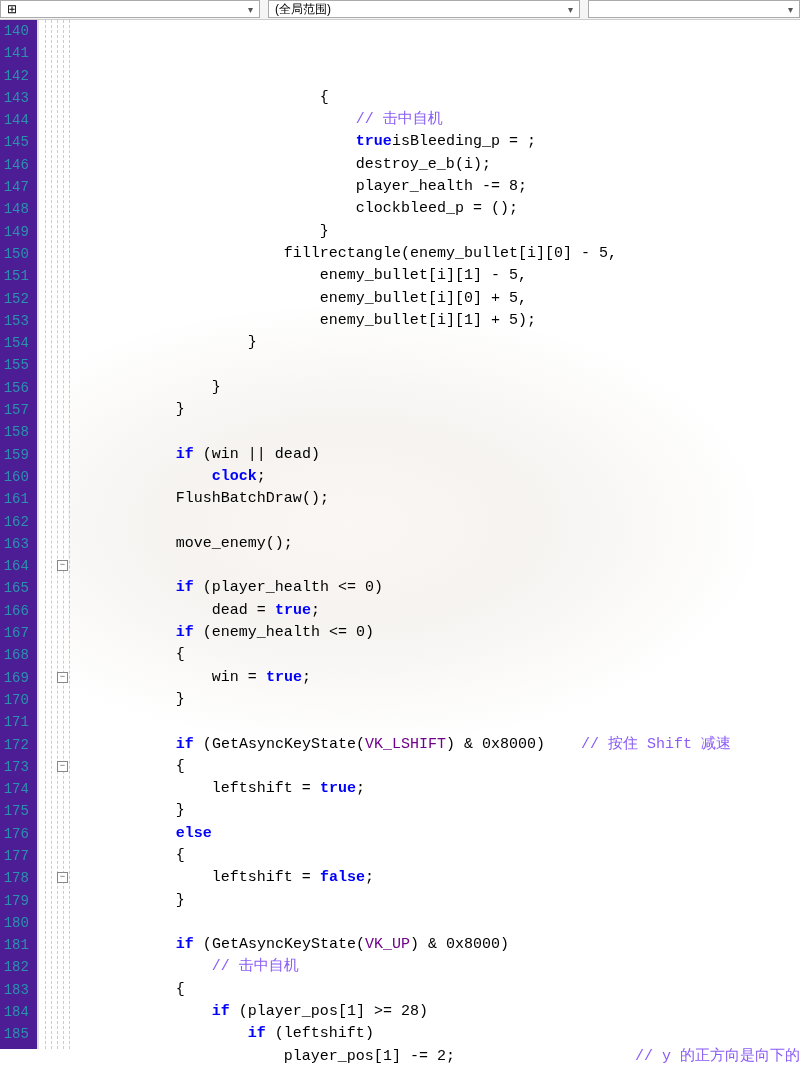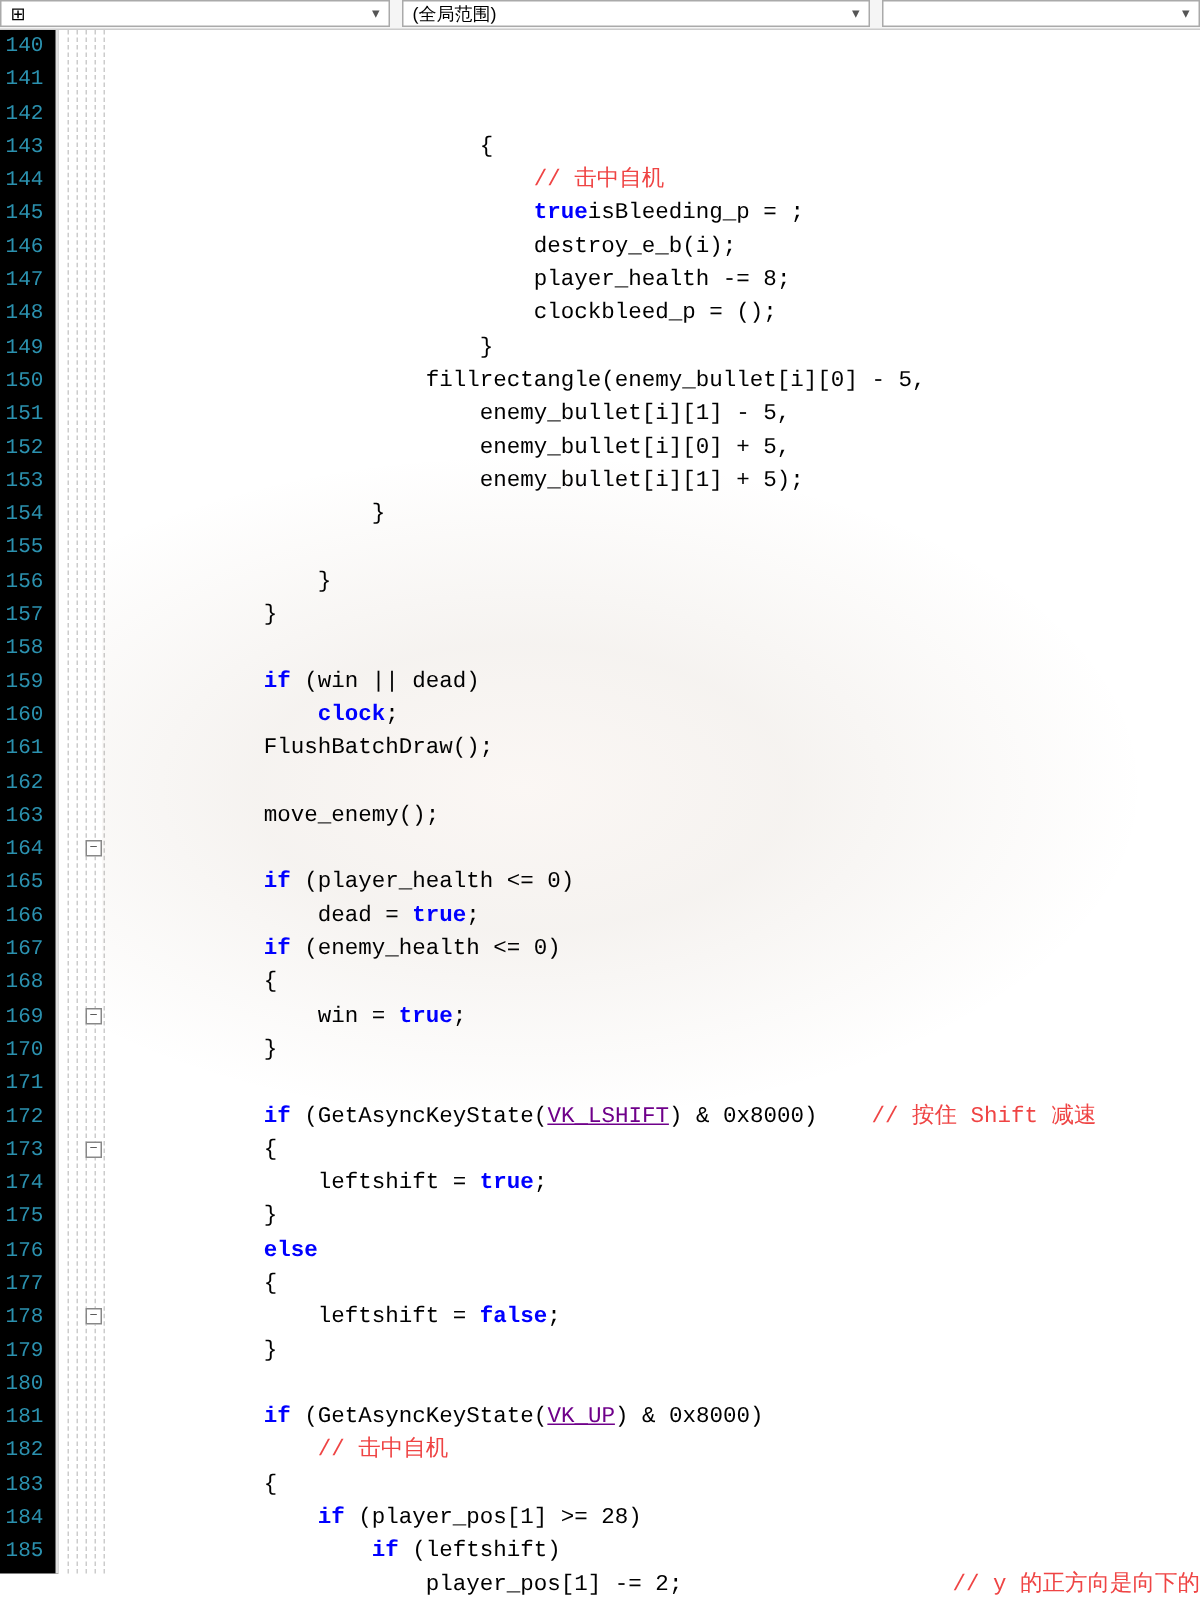--- a/index.html
+++ b/index.html
@@ -33,21 +33,21 @@
   font-size: 10px;
   color: #555;
 }
 .editor-area {
   display: flex;
   height: calc(100% - 40px);
   position: relative;
 }
 .gutter {
   width: 55px;
-  background: #000000;
+  background: #4c1d95;
   text-align: right;
   padding-right: 8px;
   color: #2b91af;
   line-height: 22.3px;
   font-size: 14px;
   border-right: 2px solid #e0e0e0;
   user-select: none;
 }
 .fold-col {
   width: 45px;
@@ -86,23 +86,23 @@
   top: 280px;
   width: 700px;
   height: 450px;
   opacity: 0.08;
   z-index: 0;
   pointer-events: none;
   background: radial-gradient(ellipse at 40% 50%, #c97 0%, #864 30%, transparent 70%);
 }
 .code-inner { position: relative; z-index: 1; }
 .k { color: #0000ff; font-weight: bold; }
-.c { color: #ef4444; }
+.c { color: #8b5cf6; }
 .f { color: #000000; }
-.m { color: #6f008a; text-decoration: underline; }
+.m { color: #6f008a; }
 .t { color: #000; }
 .status {
   height: 20px;
   background: #f5f5f5;
   border-top: 1px solid #ccc;
   display: flex;
   align-items: center;
   font-size: 12px;
   font-family: sans-serif;
   padding: 0 6px;

